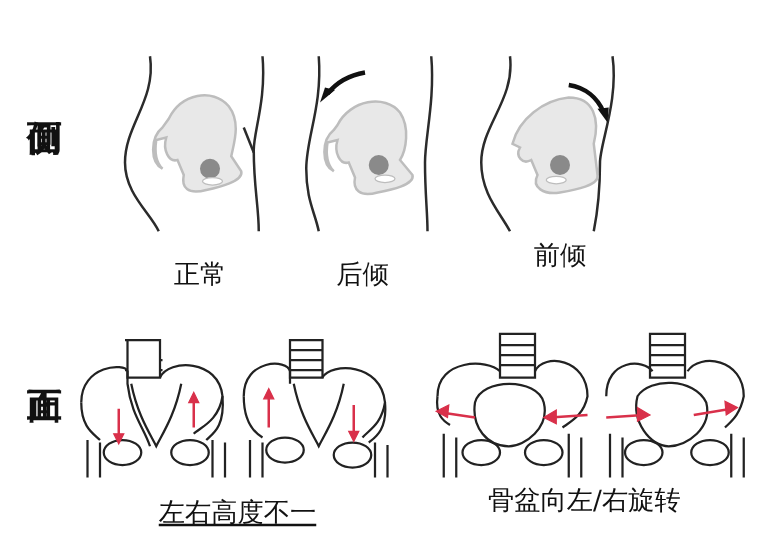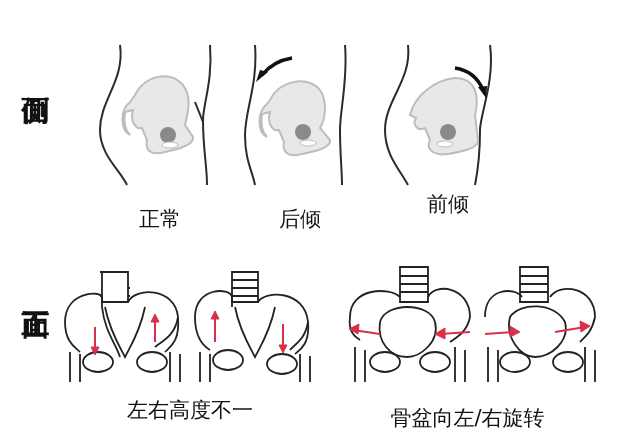--- a/index.html
+++ b/index.html
@@ -34,21 +34,21 @@
 
 <svg class="fig" style="left:230px; top:40px;" width="130" height="150" viewBox="0 0 130 150">
   <path class="skin" d="M25 5 C28 45, 15 70, 15 95 C15 120, 22 130, 25 145"></path>
   <path class="skin" d="M115 5 C118 40, 110 70, 110 90 C110 115, 112 130, 112 145"></path>
   <path class="bone" d="M40 60 C50 40, 78 35, 90 50 C98 62, 95 80, 90 88 L100 100 C102 108, 82 112, 72 114 C58 118, 52 112, 54 102 L49 90 C42 92, 37 82, 40 72 L32 74 C30 87, 34 94, 37 97 C27 92, 27 72, 37 64 Z"></path>
   <circle cx="73" cy="92" r="8" fill="#8a8a8a"></circle>
   <ellipse cx="78" cy="103" rx="8" ry="3" fill="#fff" stroke="#bdbdbd"></ellipse>
   <path class="arrow" d="M62 18 C50 20, 40 25, 32 35"></path>
   <polygon points="26,42 38,32 30,30" fill="#111"></polygon>
 </svg>
-<div class="caption" style="left:270px; top:207px; width:60px;">后倾</div>
+<div class="caption" style="left:260px; top:207px; width:60px;">后倾</div>
 
 <svg class="fig" style="left:380px; top:40px;" width="130" height="150" viewBox="0 0 130 150">
   <path class="skin" d="M28 5 C32 40, 5 60, 5 90 C5 115, 20 130, 28 145"></path>
   <path class="skin" d="M110 5 C115 40, 100 75, 100 90 C100 115, 98 130, 95 145"></path>
   <path class="bone" d="M30 75 C35 55, 55 40, 75 38 C95 38, 100 55, 95 75 L98 100 C100 108, 80 112, 68 114 C55 116, 45 110, 50 100 L45 88 C38 92, 32 85, 36 78 Z"></path>
   <circle cx="68" cy="92" r="8" fill="#8a8a8a"></circle>
   <ellipse cx="65" cy="104" rx="8" ry="3" fill="#fff" stroke="#bdbdbd"></ellipse>
   <path class="arrow" d="M75 28 C88 30, 98 38, 103 50"></path>
   <polygon points="106,58 98,47 107,46" fill="#111"></polygon>
 </svg>
@@ -75,21 +75,21 @@
   <path class="outline-none" d="M45 45 C50 70, 60 85, 65 95 C70 85, 80 70, 85 45"></path>
   <path class="outline-none" d="M5 55 C5 78, 15 85, 20 88 M118 60 C120 82, 110 88, 105 92"></path>
   <ellipse class="outline-none" cx="38" cy="98" rx="15" ry="10"></ellipse>
   <ellipse class="outline-none" cx="92" cy="102" rx="15" ry="10"></ellipse>
   <path class="outline-none" d="M10 90 v30 M20 92 v28 M110 92 v28 M120 94 v26"></path>
   <line class="red" x1="25" y1="80" x2="25" y2="55" stroke-width="2"></line>
   <polygon class="red" points="21,57 29,57 25,49"></polygon>
   <line class="red" x1="93" y1="62" x2="93" y2="85" stroke-width="2"></line>
   <polygon class="red" points="89,83 97,83 93,91"></polygon>
 </svg>
-<div class="caption" style="left:110px; top:398px; width:160px;">左右高度不一</div>
+<div class="caption" style="left:110px; top:398px; width:160px;text-decoration:underline;">左右高度不一</div>
 
 <svg class="fig" style="left:345px; top:262px;" width="130" height="125" viewBox="0 0 130 125">
   <path class="outline" d="M55 5 h28 v35 h-28 z"></path>
   <path class="outline-none" d="M55 14 h28 M55 22 h28 M55 30 h28"></path>
   <path class="outline-none" d="M5 55 C5 25, 45 25, 55 35 M83 35 C90 20, 125 25, 125 55 C122 70, 112 75, 105 80"></path>
   <path class="outline-none" d="M35 60 C40 40, 85 40, 90 60 C95 80, 75 95, 62 95 C45 95, 32 80, 35 60 Z"></path>
   <path class="outline-none" d="M5 55 C3 70, 10 75, 15 78"></path>
   <ellipse class="outline-none" cx="40" cy="100" rx="15" ry="10"></ellipse>
   <ellipse class="outline-none" cx="90" cy="100" rx="15" ry="10"></ellipse>
   <path class="outline-none" d="M10 85 v35 M20 88 v32 M110 85 v35 M120 88 v32"></path>
@@ -104,13 +104,13 @@
   <path class="outline-none" d="M5 55 C5 25, 35 25, 42 35 M70 35 C80 20, 115 25, 115 55 C112 70, 105 75, 100 80"></path>
   <path class="outline-none" d="M30 55 C40 40, 75 40, 85 60 C90 80, 70 95, 55 95 C40 95, 25 75, 30 55 Z"></path>
   <ellipse class="outline-none" cx="35" cy="100" rx="15" ry="10"></ellipse>
   <ellipse class="outline-none" cx="88" cy="100" rx="15" ry="10"></ellipse>
   <path class="outline-none" d="M8 85 v35 M18 88 v32 M105 85 v35 M115 88 v32"></path>
   <line class="red" x1="5" y1="72" x2="35" y2="70" stroke-width="2"></line>
   <polygon class="red" points="40,70 30,64 30,75"></polygon>
   <line class="red" x1="75" y1="70" x2="105" y2="65" stroke-width="2"></line>
   <polygon class="red" points="110,64 100,59 101,70"></polygon>
 </svg>
-<div class="caption" style="left:380px; top:406px; width:175px;">骨盆向左/右旋转</div>
+<div class="caption" style="left:380px; top:388px; width:175px;">骨盆向左/右旋转</div>
 
 </body></html>

